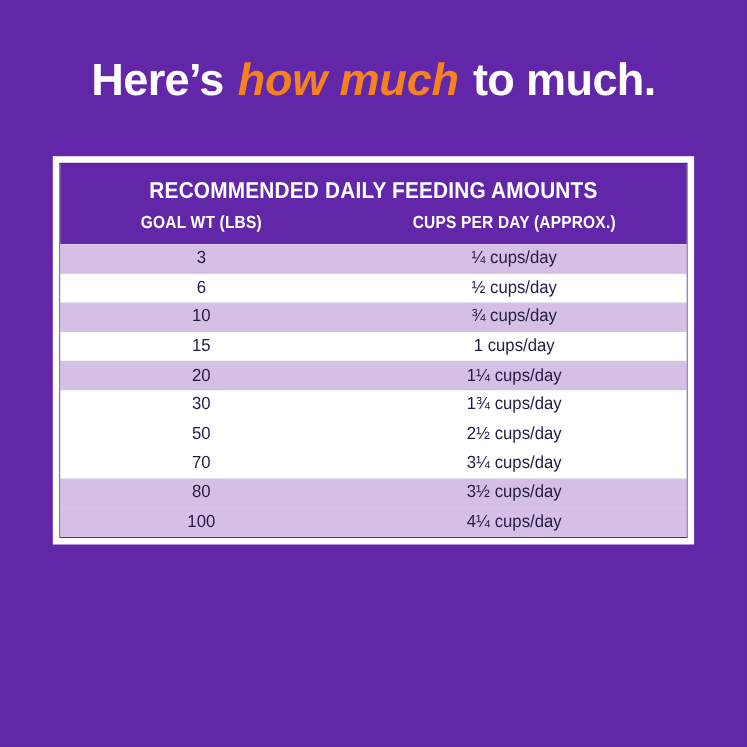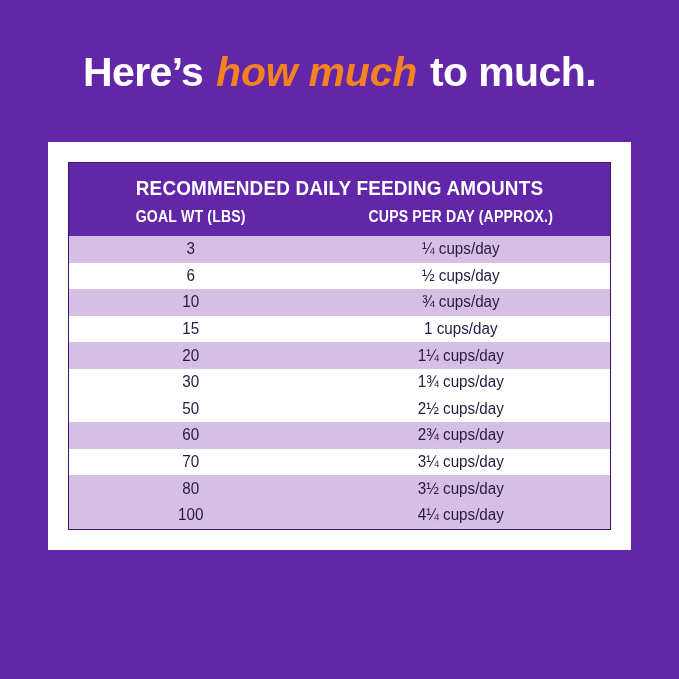--- a/index.html
+++ b/index.html
@@ -44,21 +44,21 @@
     margin-top: 39px;
   }
 
   
   .table-frame {
     position: absolute;
     left: 48px;
     top: 142px;
     width: 583px;
     background: #ffffff;
-    padding: 20px;
+    padding: 6px;
     box-sizing: border-box;
   }
   .table-inner {
     border: 1px solid #3f1470;
     box-sizing: border-box;
     background: #ffffff;
   }
 
   
   .thead {
@@ -164,24 +164,20 @@
           <div class="cell c-left">30</div>
           <div class="cell c-right">1¾ cups/day</div>
         </div>
 
 
         <div class="row">
           <div class="cell c-left">50</div>
           <div class="cell c-right">2½ cups/day</div>
         </div>
 
-        <div class="row alt">
-          <div class="cell c-left">60</div>
-          <div class="cell c-right">2¾ cups/day</div>
-        </div>
 
         <div class="row">
           <div class="cell c-left">70</div>
           <div class="cell c-right">3¼ cups/day</div>
         </div>
 
         <div class="row alt">
           <div class="cell c-left">80</div>
           <div class="cell c-right">3½ cups/day</div>
         </div>

